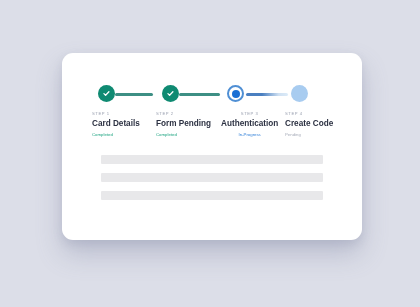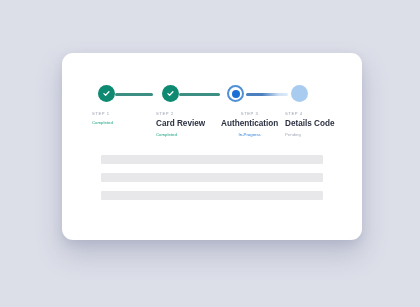--- a/index.html
+++ b/index.html
@@ -175,38 +175,39 @@
       <div class="marker pending" style="left:199px;">
         <span></span>
       </div>
 
     </div>
 
     <div class="labels">
 
       <div class="step-label" style="left:0px;">
         <div class="step-num">STEP 1</div>
+        <div class="step-title">Card Details</div>
         <div class="step-status status-completed">Completed</div>
       </div>
 
       <div class="step-label" style="left:64px;">
         <div class="step-num">STEP 2</div>
-        <div class="step-title">Card Review</div>
+        <div class="step-title">Form Pending</div>
         <div class="step-status status-completed">Completed</div>
       </div>
 
       <div class="step-label" style="left:129px;text-align:center;">
         <div class="step-num">STEP 3</div>
         <div class="step-title">Authentication</div>
         <div class="step-status status-inprogress">In-Progress</div>
       </div>
 
       <div class="step-label" style="left:193px;">
         <div class="step-num">STEP 4</div>
-        <div class="step-title">Details Code</div>
+        <div class="step-title">Create Code</div>
         <div class="step-status status-pending">Pending</div>
       </div>
 
     </div>
   </div>
 
   <div id="skeleton">
     <div class="bar"></div>
     <div class="bar"></div>
     <div class="bar"></div>

